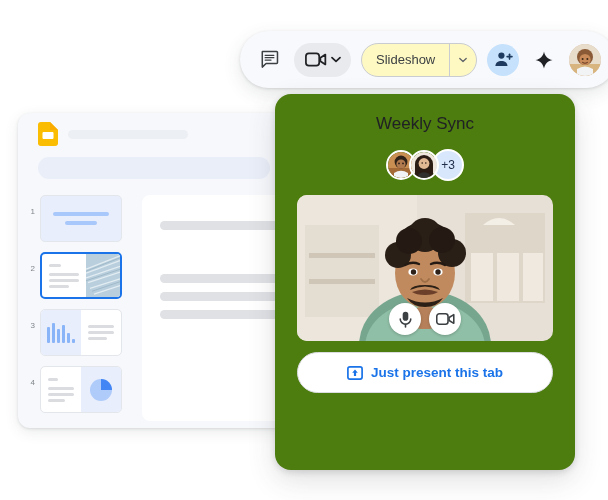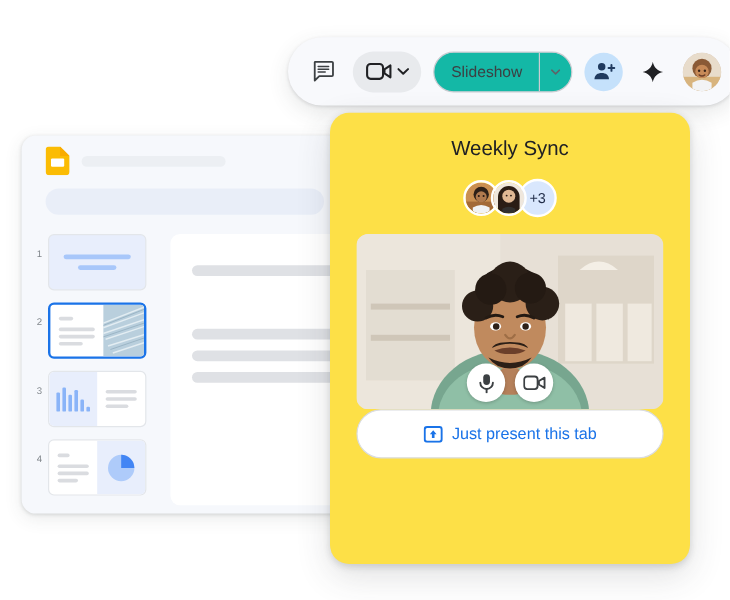--- a/index.html
+++ b/index.html
@@ -71,41 +71,41 @@
     width: 30px; height: 30px; display: flex; align-items: center; justify-content: center;
     border-radius: 50%; cursor: pointer; background: transparent;
   }
   .cam-pill {
     display: flex; align-items: center; gap: 4px;
     height: 34px; padding: 0 10px 0 11px;
     background: #e8eaed; border-radius: 17px; cursor: pointer;
   }
   .slideshow-btn {
     display: flex; align-items: center; height: 34px;
-    border: 1px solid #c9ccd1; border-radius: 17px; background: #14b8a6; cursor: pointer;
+    border: 1px solid #c9ccd1; border-radius: 17px; background: #fef9c3; cursor: pointer;
   }
   .slideshow-label { padding: 0 14px; font-size: 13px; color: #3c4043; white-space: nowrap; }
   .slideshow-caret {
     border-left: 1px solid #c9ccd1; width: 27px; height: 100%;
     display: flex; align-items: center; justify-content: center;
   }
   .addperson-btn {
     width: 32px; height: 32px; border-radius: 50%; background: #c5e1fb;
     display: flex; align-items: center; justify-content: center; cursor: pointer;
   }
   .avatar-top {
     width: 32px; height: 32px; border-radius: 50%; cursor: pointer;
     overflow: hidden; position: relative; background: #d9c4ad;
   }
 
   
   .meet-panel {
     position: absolute; left: 275px; top: 94px;
     width: 300px; height: 376px;
-    background: #fde047; border-radius: 16px;
+    background: #4d7c0f; border-radius: 16px;
     box-shadow: 0 2px 6px rgba(60,64,67,.18), 0 10px 28px rgba(60,64,67,.16);
     z-index: 6; padding: 0 22px;
     display: flex; flex-direction: column; align-items: center;
   }
   .meet-title { margin-top: 20px; font-size: 17px; color: #202124; font-weight: 400; }
   .avatar-row { display: flex; align-items: center; margin-top: 15px; }
   .av {
     width: 30px; height: 30px; border-radius: 50%; border: 2px solid #fff;
     overflow: hidden; position: relative;
   }
@@ -127,23 +127,23 @@
     width: 32px; height: 32px; border-radius: 50%; background: #fff; cursor: pointer;
     display: flex; align-items: center; justify-content: center;
     box-shadow: 0 1px 3px rgba(0,0,0,.2);
   }
   .join-btn {
     margin-top: 19px; width: 256px; height: 41px; border-radius: 21px;
     background: #1a73e8; color: #fff; border: none; cursor: pointer;
     font-size: 13.5px; font-family: inherit; font-weight: 500;
   }
   .present-btn {
-    width: 256px; height: 41px; border-radius: 21px;
+    margin-top: 11px; width: 256px; height: 41px; border-radius: 21px;
     background: #fff; border: 1px solid #dadce0; cursor: pointer;
-    color: #1a73e8; font-size: 13.5px; font-weight: 400; font-family: inherit;
+    color: #1a73e8; font-size: 13.5px; font-weight: 700; font-family: inherit;
     display: flex; align-items: center; justify-content: center; gap: 8px;
   }
 </style>
 </head>
 <body>
 
 <div class="stage">
 
   <div class="slides-window">
 

